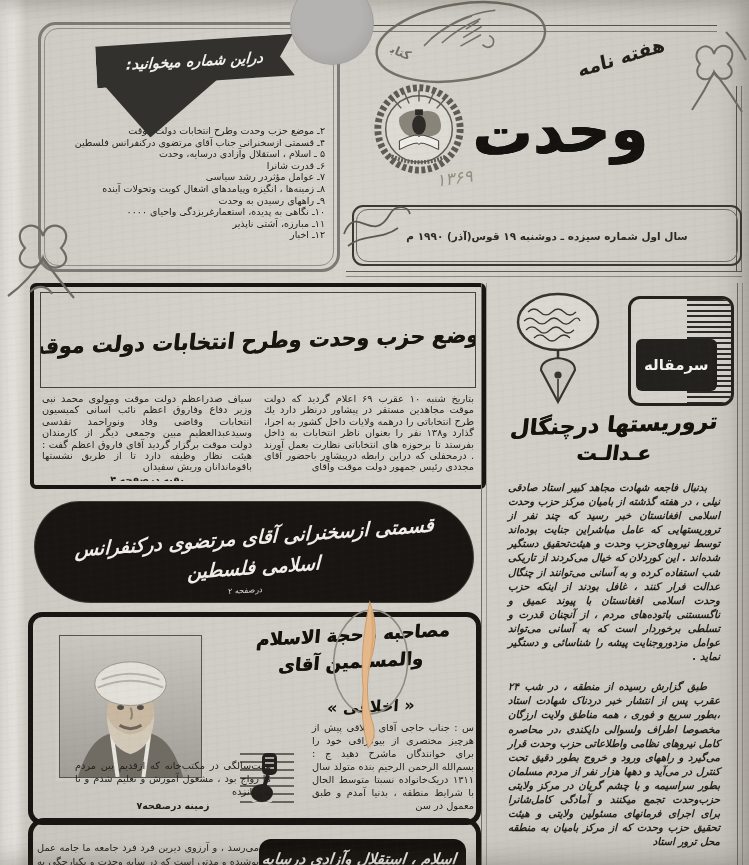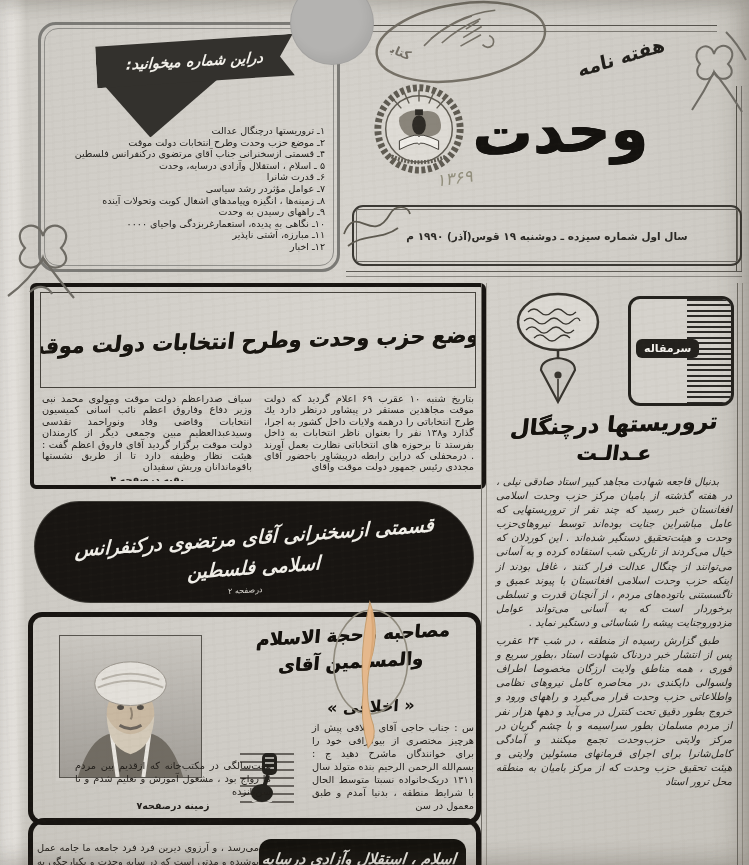--- a/index.html
+++ b/index.html
@@ -49,21 +49,21 @@
   .weekly-label{position:absolute;left:556px;top:46px;width:130px;font-size:19px;font-weight:bold;
     color:#201e1a;transform:rotate(-17deg) skewX(-6deg);text-align:center;}
   .paper-title{position:absolute;left:425px;top:92px;width:270px;text-align:center;
     font-size:60px;font-weight:900;color:#14120f;transform:rotate(-2deg);
     text-shadow:0.6px 0 0 #14120f,-0.6px 0 0 #14120f;line-height:78px;}
   .hand-year{position:absolute;left:436px;top:168px;font-size:17px;color:#93907e;
     transform:rotate(-8deg);font-style:italic;}
   .signature-mark{position:absolute;left:338px;top:194px;z-index:5;}
   .datebox{position:absolute;left:352px;top:205px;width:386px;height:57px;
     border:2px solid #3a3833;border-radius:11px;}
-  .datebox .inner{position:absolute;inset:2px;border:1px solid #6b6862;border-radius:2px;
+  .datebox .inner{position:absolute;inset:2px;border:1px solid #6b6862;border-radius:12px;
     display:flex;flex-direction:column;justify-content:center;gap:3px;}
   .datebox .line{text-align:center;font-size:10.5px;font-weight:bold;color:#2b2925;white-space:nowrap;}
   .rule-under-mast{position:absolute;left:346px;top:271px;width:396px;height:4px;
     border-top:1.5px solid #5d5a54;border-bottom:1px solid #8a8781;}
 
   .sticker-circle{position:absolute;left:291px;top:-18px;width:82px;height:82px;border-radius:50%;
     background:#b4b3b1;box-shadow:0 0 0 1px #a3a2a0, inset -4px -6px 10px rgba(0,0,0,.06);z-index:30;}
 
   
   .lead-box{position:absolute;left:30px;top:283px;width:448px;height:198px;
@@ -86,28 +86,28 @@
   .vsep.d{left:742px;background:#9a968e;}
 
   
   .editorial{position:absolute;left:492px;top:288px;width:244px;height:577px;overflow:hidden;}
   .ed-header{position:relative;height:118px;}
   .sermaghale-box{position:absolute;right:2px;top:8px;width:100px;height:104px;
     border:3px solid #23211d;border-radius:12px;overflow:hidden;background:#d5d2cc;}
   .sermaghale-stripes{position:absolute;right:0;top:0;bottom:0;width:44%;
     background:repeating-linear-gradient(180deg,#2b2926 0 2px,rgba(0,0,0,0) 2px 5.4px);}
   .sermaghale-label{position:absolute;left:5px;top:40px;background:#23211d;color:#f5f3ee;
-    font-size:11px;font-weight:bold;padding:3px 8px;border-radius:6px;white-space:nowrap;}
+    font-size:15px;font-weight:bold;padding:17px 8px;border-radius:6px;white-space:nowrap;}
   .pen-emblem{position:absolute;left:20px;top:2px;}
   .ed-h1{margin:6px 0 0;text-align:center;font-size:22px;font-weight:800;color:#14110d;
     transform:rotate(-2deg) skewX(-8deg);text-shadow:.5px 0 0 #14110d;}
   .ed-h2{margin:4px 0 0;text-align:center;font-size:20px;font-weight:800;letter-spacing:3px;color:#14110d;
     transform:skewX(-8deg);text-shadow:.5px 0 0 #14110d;}
   .ed-body{margin-top:10px;font-size:10.2px;line-height:14.1px;text-align:justify;font-style:italic;color:#221f1a;}
-  .ed-body p{margin:4px;text-indent:13px;}
+  .ed-body p{margin:16px;text-indent:13px;font-weight:bold;}
   .ed-body p + p{margin-top:2px;}
 
   
   .speech-banner{position:absolute;left:35px;top:502px;width:438px;height:100px;background:#181512;
     border-radius:46px 58px 46px 58px;display:flex;align-items:center;justify-content:center;overflow:hidden;
     box-shadow:0 0 0 1px #3c3a35;}
   .speech-banner .txt{color:#f1efe9;font-size:19px;font-weight:bold;font-style:italic;text-align:center;
     line-height:30px;padding:0 30px;transform:rotate(-4deg) skewX(-5deg);}
   .speech-banner .pref{position:absolute;left:44%;bottom:7px;color:#dcd9d2;font-size:8px;transform:rotate(-3deg);}
 
@@ -145,21 +145,20 @@
 <div class="page">
   <div class="scan-edge"></div>
 
   <div class="toc-box">
     <div class="inner"></div>
     <div class="toc-ribbon">
       <span>دراین شماره میخوانید:</span>
     </div>
     <div class="toc-arrow"></div>
     <ul class="toc-list">
-      <li>۱ـ تروریستها درچنگال عدالت</li>
       <li>۲ـ موضع حزب وحدت وطرح انتخابات دولت موقت</li>
       <li>۴ـ قسمتی ازسخنرانی جناب آقای مرتضوی درکنفرانس فلسطین</li>
       <li>۵ ـ اسلام ، استقلال وآزادی درسایه، وحدت</li>
       <li>۶ـ قدرت شانرا</li>
       <li>۷ـ عوامل مؤثردر رشد سیاسی</li>
       <li>۸ـ زمینه‌ها ، انگیزه وپیامدهای اشغال کویت وتحولات آینده</li>
       <li>۹ـ راههای رسیدن به وحدت</li>
       <li>۱۰ـ نگاهی به پدیده، استعمارغربزدگی واحیای ۰۰۰۰</li>
       <li>۱۱ـ مبارزه، آشتی ناپذیر</li>
       <li>۱۲ـ اخبار</li>

